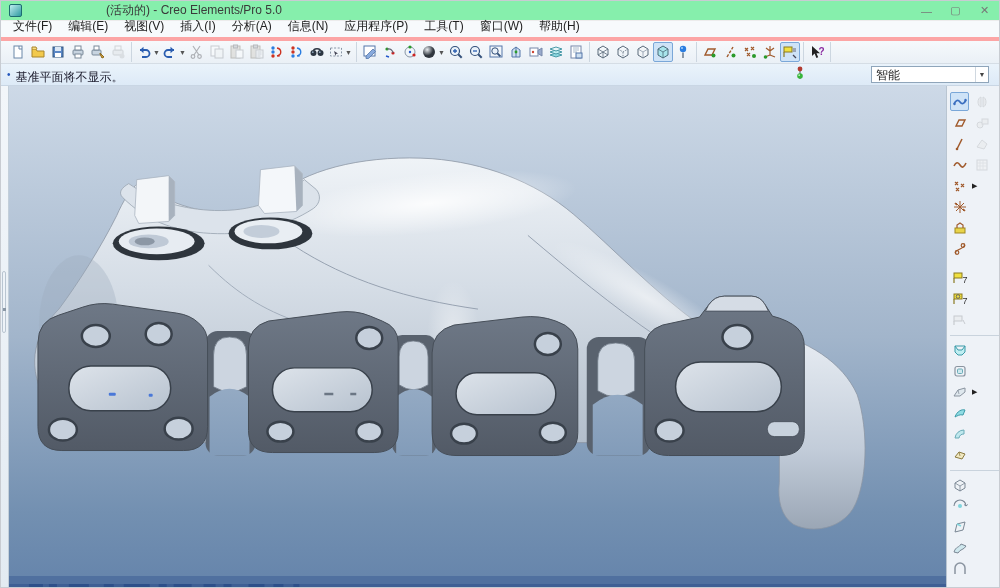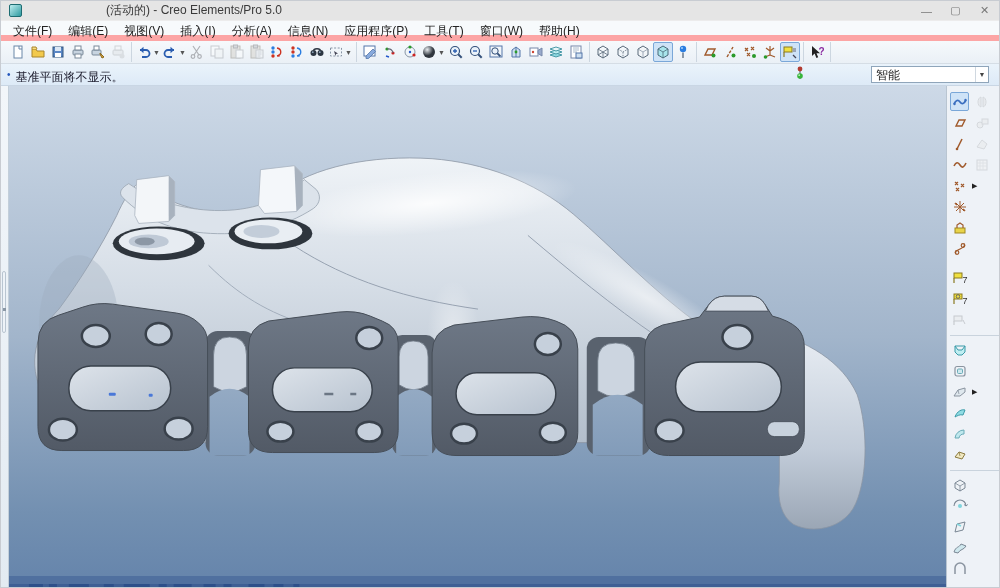--- a/index.html
+++ b/index.html
@@ -1,31 +1,31 @@
 <!DOCTYPE html>
 <html><head>
 <meta charset="utf-8">
 <style>
   * { margin:0; padding:0; box-sizing:border-box; }
   html,body { width:1000px; height:588px; overflow:hidden;
     font-family:"Liberation Sans", sans-serif; font-size:12px; color:#333; background:#fff; }
   .app { position:relative; width:1000px; height:588px; border:1px solid #c8ccd2; display:flex; flex-direction:column; }
 
   
-  .titlebar { height:20px; background:#e5e5e5; display:flex; align-items:center; border-bottom:1px solid #ececec; }
+  .titlebar { height:20px; background:#86efac; display:flex; align-items:center; border-bottom:1px solid #ececec; }
   .appicon { width:13px; height:13px; margin:0 6px 0 8px; background:linear-gradient(135deg,#bfeef0,#2e9aa0);
     border:1px solid #1d6c72; border-radius:2px; }
   .title { margin-left:78px; color:#3a3a3a; }
   .winbtns { margin-left:auto; display:flex; }
   .winbtn { width:29px; height:18px; display:flex; align-items:center; justify-content:center;
     color:#777; font-size:11px; cursor:default; }
 
   
-  .menubar { height:20px; background:#f7fafc; display:flex; align-items:flex-start; padding-left:4px;
-    border-bottom:6px solid #fca5a5; }
+  .menubar { height:20px; background:#f7fafc; display:flex; align-items:flex-end; padding-left:4px;
+    border-bottom:4px solid #fca5a5; }
   .menu-item { padding:2px 8px; color:#222; }
 
   
   .toolbar { height:23px; background:linear-gradient(#f6f9fc,#eaf0f6); display:flex; align-items:center;
     padding-left:4px; border-bottom:1px solid #d5dde5; }
   .tb-group { display:flex; align-items:center; padding:0 3px; border-right:1px solid #ccd6e0; height:20px; }
   .tb-btn { display:flex; align-items:center; justify-content:center; width:20px; height:20px;
     border:1px solid transparent; border-radius:2px; background:transparent; }
   .tb-btn.wide { width:26px; }
   .tb-btn.sel { background:#cfe3f7; border-color:#7aa7d8; }

